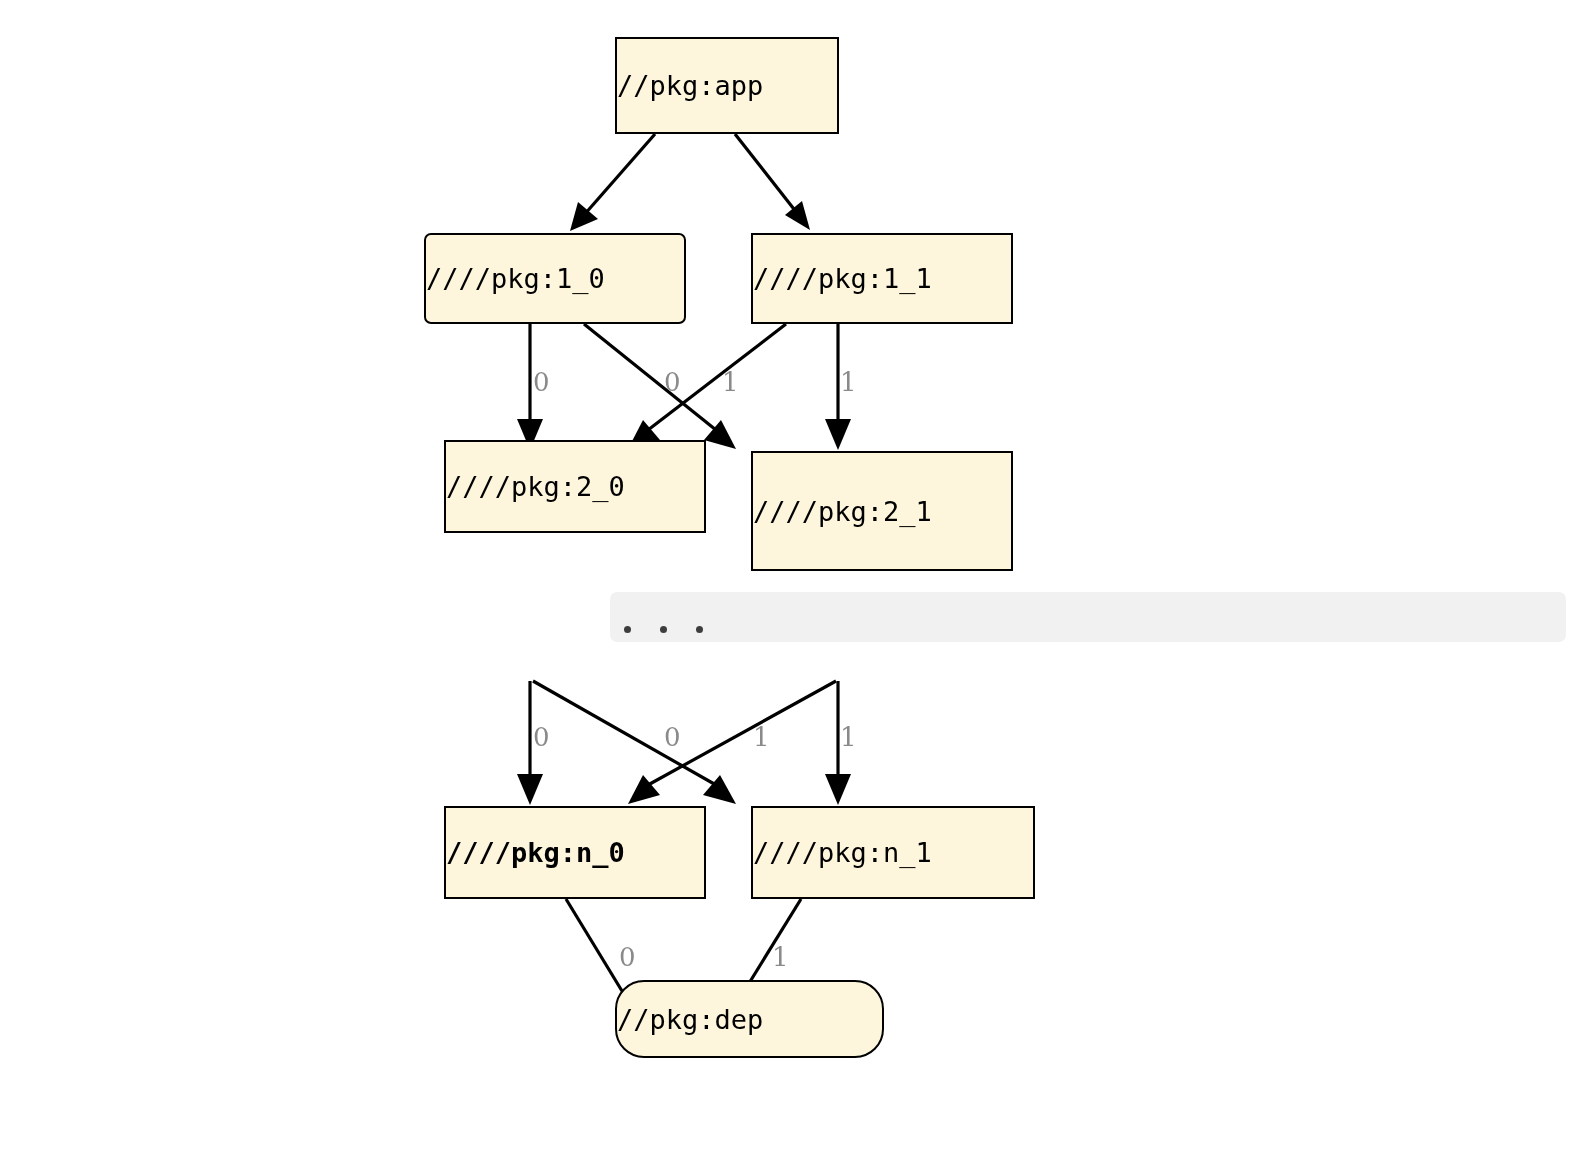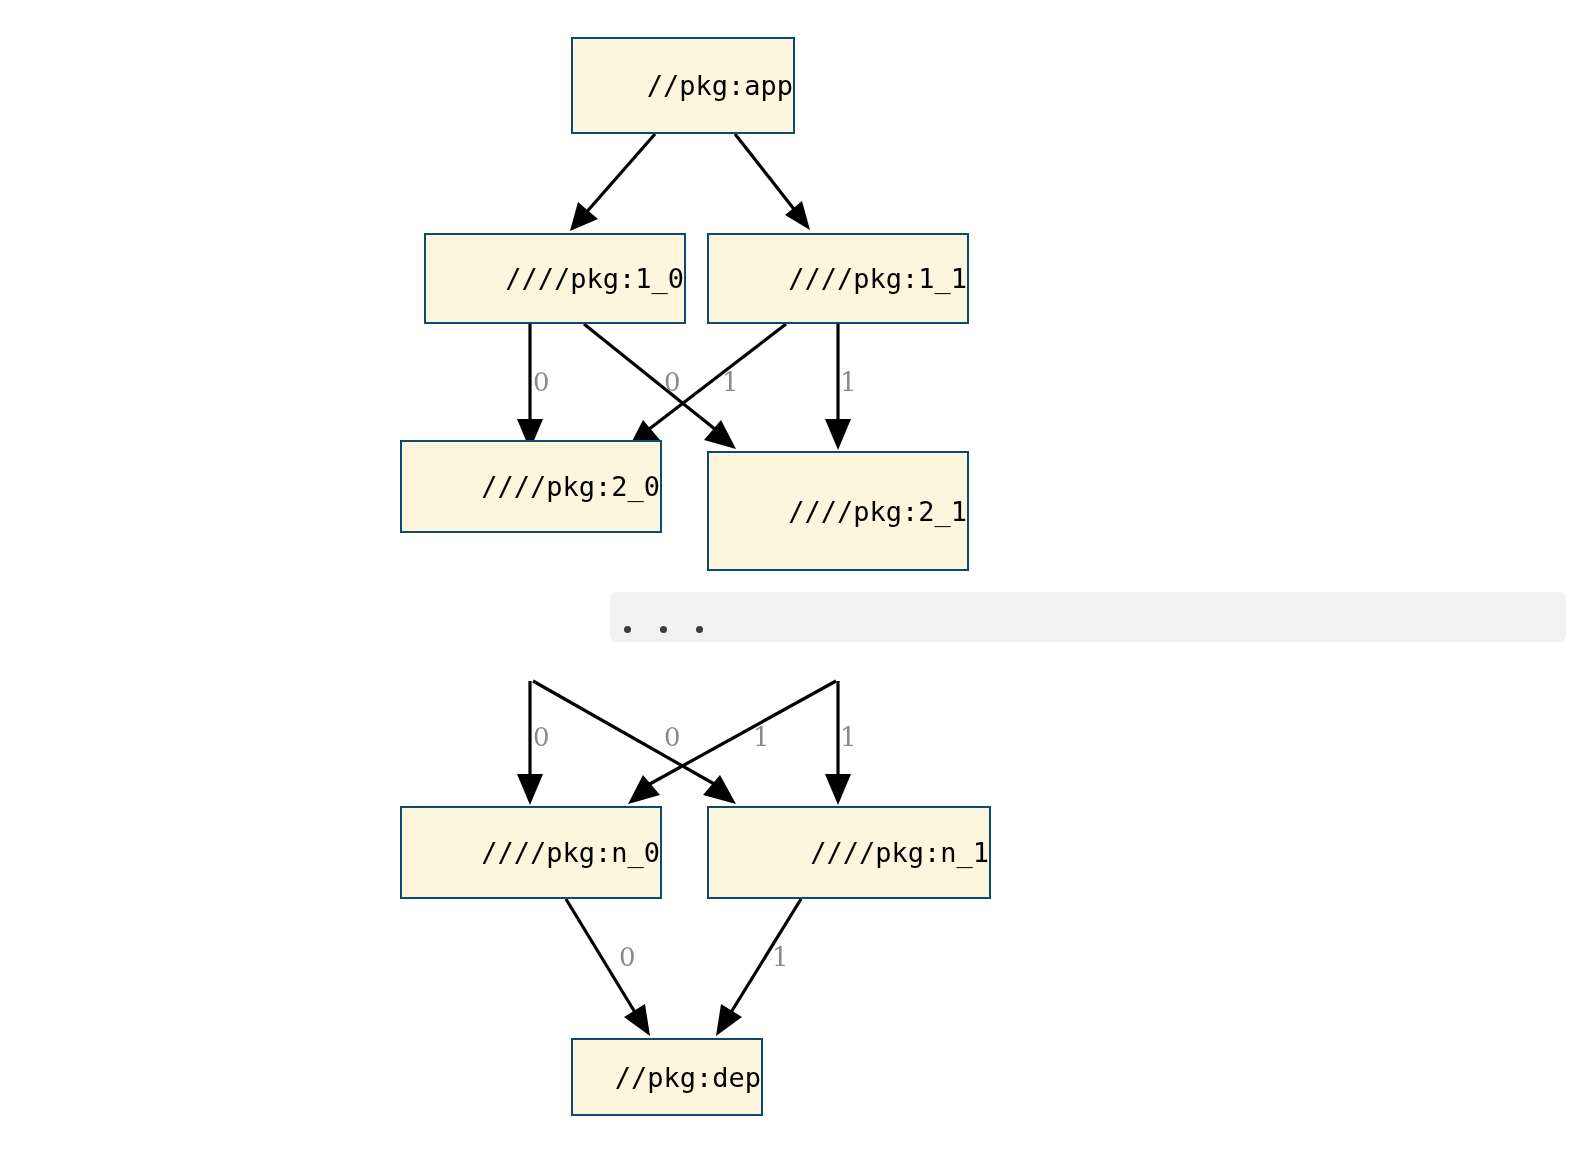--- a/index.html
+++ b/index.html
@@ -17,29 +17,30 @@
     position: relative;
     width: 1592px;
     height: 1162px;
     background: #ffffff;
   }
   
   .node {
     position: absolute;
     box-sizing: border-box;
     background: #fdf6dc;
-    border: 2px solid #0c4a6e;
+    border: 2px solid #000000;
     display: flex;
     align-items: center;
-    justify-content: flex-end;
+    justify-content: flex-start;
     color: #000000;
     font-family: "DejaVu Sans Mono", "Liberation Mono", monospace;
     font-size: 27px;
     letter-spacing: 0px;
     white-space: nowrap;
+    margin-left: 44px;
   }
   
   #edges {
     position: absolute;
     left: 0;
     top: 0;
     width: 1592px;
     height: 1162px;
     pointer-events: none;
   }
@@ -150,45 +151,45 @@
     <g>
       <path class="edge-path" d="M 801,899 L 730,1014"></path>
       <polygon class="edge-head" points="716,1036 721,1004 742,1017"></polygon>
     </g>
   </svg>
 
   <div class="node" style="left:571px; top:37px; width:224px; height:97px;">
     <span>//pkg:app</span>
   </div>
 
-  <div class="node" style="left:424px; top:233px; width:262px; height:91px;">
+  <div class="node" style="left:380px; top:233px; width:262px; height:91px;border-radius:7px;">
     <span>////pkg:1_0</span>
   </div>
 
   <div class="node" style="left:707px; top:233px; width:262px; height:91px;">
     <span>////pkg:1_1</span>
   </div>
 
   <div class="node" style="left:400px; top:440px; width:262px; height:93px;">
     <span>////pkg:2_0</span>
   </div>
 
   <div class="node" style="left:707px; top:451px; width:262px; height:120px;">
     <span>////pkg:2_1</span>
   </div>
 
-  <div class="node" style="left:400px; top:806px; width:262px; height:93px;">
+  <div class="node" style="left:400px; top:806px; width:262px; height:93px;font-weight:bold;">
     <span>////pkg:n_0</span>
   </div>
 
   <div class="node" style="left:707px; top:806px; width:284px; height:93px;">
     <span>////pkg:n_1</span>
   </div>
 
-  <div class="node" style="left:571px; top:1038px; width:192px; height:78px;">
+  <div class="node" style="left:571px; top:980px; width:269px; height:78px;border-radius:29px;">
     <span>//pkg:dep</span>
   </div>
 
   <span class="edge-label" style="left:533px; top:369px;">0</span>
   <span class="edge-label" style="left:664px; top:369px;">0</span>
   <span class="edge-label" style="left:722px; top:369px;">1</span>
   <span class="edge-label" style="left:840px; top:369px;">1</span>
 
   <span class="edge-label" style="left:533px; top:724px;">0</span>
   <span class="edge-label" style="left:664px; top:724px;">0</span>

